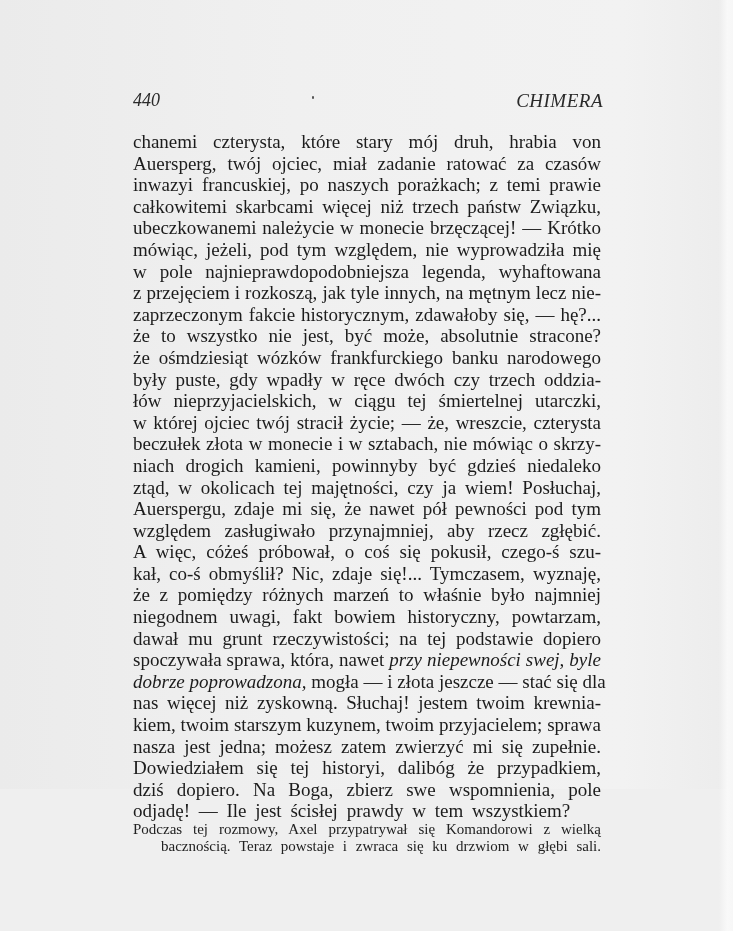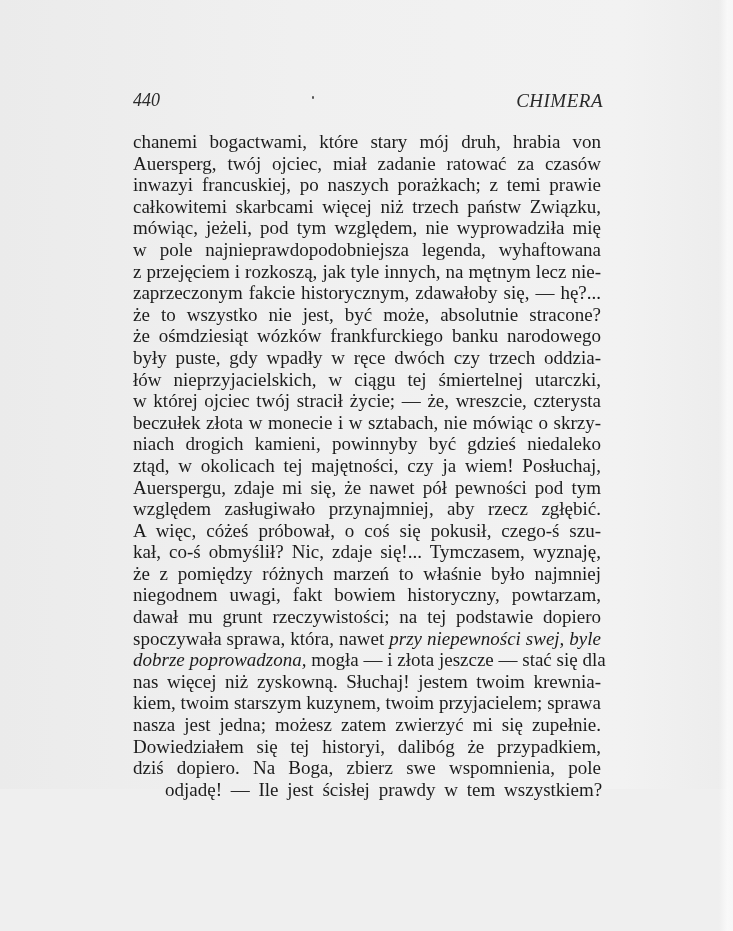--- a/index.html
+++ b/index.html
@@ -72,21 +72,20 @@
       line-height: 21.6px;
       font-size: 19px;
       white-space: nowrap;
       text-align: justify;
       text-align-last: justify;
       color: #1c1c1c;
     }
     .line.last {
       text-align-last: left;
       word-spacing: 4px;
-      margin-left: 32px;
     }
     .line .ital {
       font-style: italic;
     }
     .stage {
       position: absolute;
       left: 133px;
       top: 821px;
       width: 468px;
     }
@@ -110,24 +109,25 @@
 <div class="page">
   <div class="page-edge"></div>
 
   <div class="header">
     <span class="page-number">440</span>
     <span class="running-title">CHIMERA</span>
   </div>
   <div class="speck"></div>
 
   <div class="body-text">
-    <span class="line">chanemi bogactwami, które stary mój druh, hrabia von</span>
+    <span class="line">chanemi czterysta, które stary mój druh, hrabia von</span>
     <span class="line">Auersperg, twój ojciec, miał zadanie ratować za czasów</span>
     <span class="line">inwazyi francuskiej, po naszych porażkach; z temi prawie</span>
     <span class="line">całkowitemi skarbcami więcej niż trzech państw Związku,</span>
+    <span class="line">ubeczkowanemi należycie w monecie brzęczącej! — Krótko</span>
     <span class="line">mówiąc, jeżeli, pod tym względem, nie wyprowadziła mię</span>
     <span class="line">w pole najnieprawdopodobniejsza legenda, wyhaftowana</span>
     <span class="line">z przejęciem i rozkoszą, jak tyle innych, na mętnym lecz nie-</span>
     <span class="line">zaprzeczonym fakcie historycznym, zdawałoby się, — hę?...</span>
     <span class="line">że to wszystko nie jest, być może, absolutnie stracone?</span>
     <span class="line">że ośmdziesiąt wózków frankfurckiego banku narodowego</span>
     <span class="line">były puste, gdy wpadły w ręce dwóch czy trzech oddzia-</span>
     <span class="line">łów nieprzyjacielskich, w ciągu tej śmiertelnej utarczki,</span>
     <span class="line">w której ojciec twój stracił życie; — że, wreszcie, czterysta</span>
     <span class="line">beczułek złota w monecie i w sztabach, nie mówiąc o skrzy-</span>
@@ -143,13 +143,17 @@
     <span class="line"><span>spoczywała sprawa, która, nawet </span><span class="ital">przy niepewności swej, byle</span></span>
     <span class="line"><span class="ital">dobrze poprowadzona,</span><span> mogła — i złota jeszcze — stać się dla</span></span>
     <span class="line">nas więcej niż zyskowną. Słuchaj! jestem twoim krewnia-</span>
     <span class="line">kiem, twoim starszym kuzynem, twoim przyjacielem; sprawa</span>
     <span class="line">nasza jest jedna; możesz zatem zwierzyć mi się zupełnie.</span>
     <span class="line">Dowiedziałem się tej historyi, dalibóg że przypadkiem,</span>
     <span class="line">dziś dopiero. Na Boga, zbierz swe wspomnienia, pole</span>
     <span class="line last">odjadę! — Ile jest ścisłej prawdy w tem wszystkiem?</span>
   </div>
 
+  <div class="stage">
+    <span class="sline">Podczas tej rozmowy, Axel przypatrywał się Komandorowi z wielką</span>
+    <span class="sline indent">bacznością. Teraz powstaje i zwraca się ku drzwiom w głębi sali.</span>
+  </div>
 </div>
 
 </body></html>

